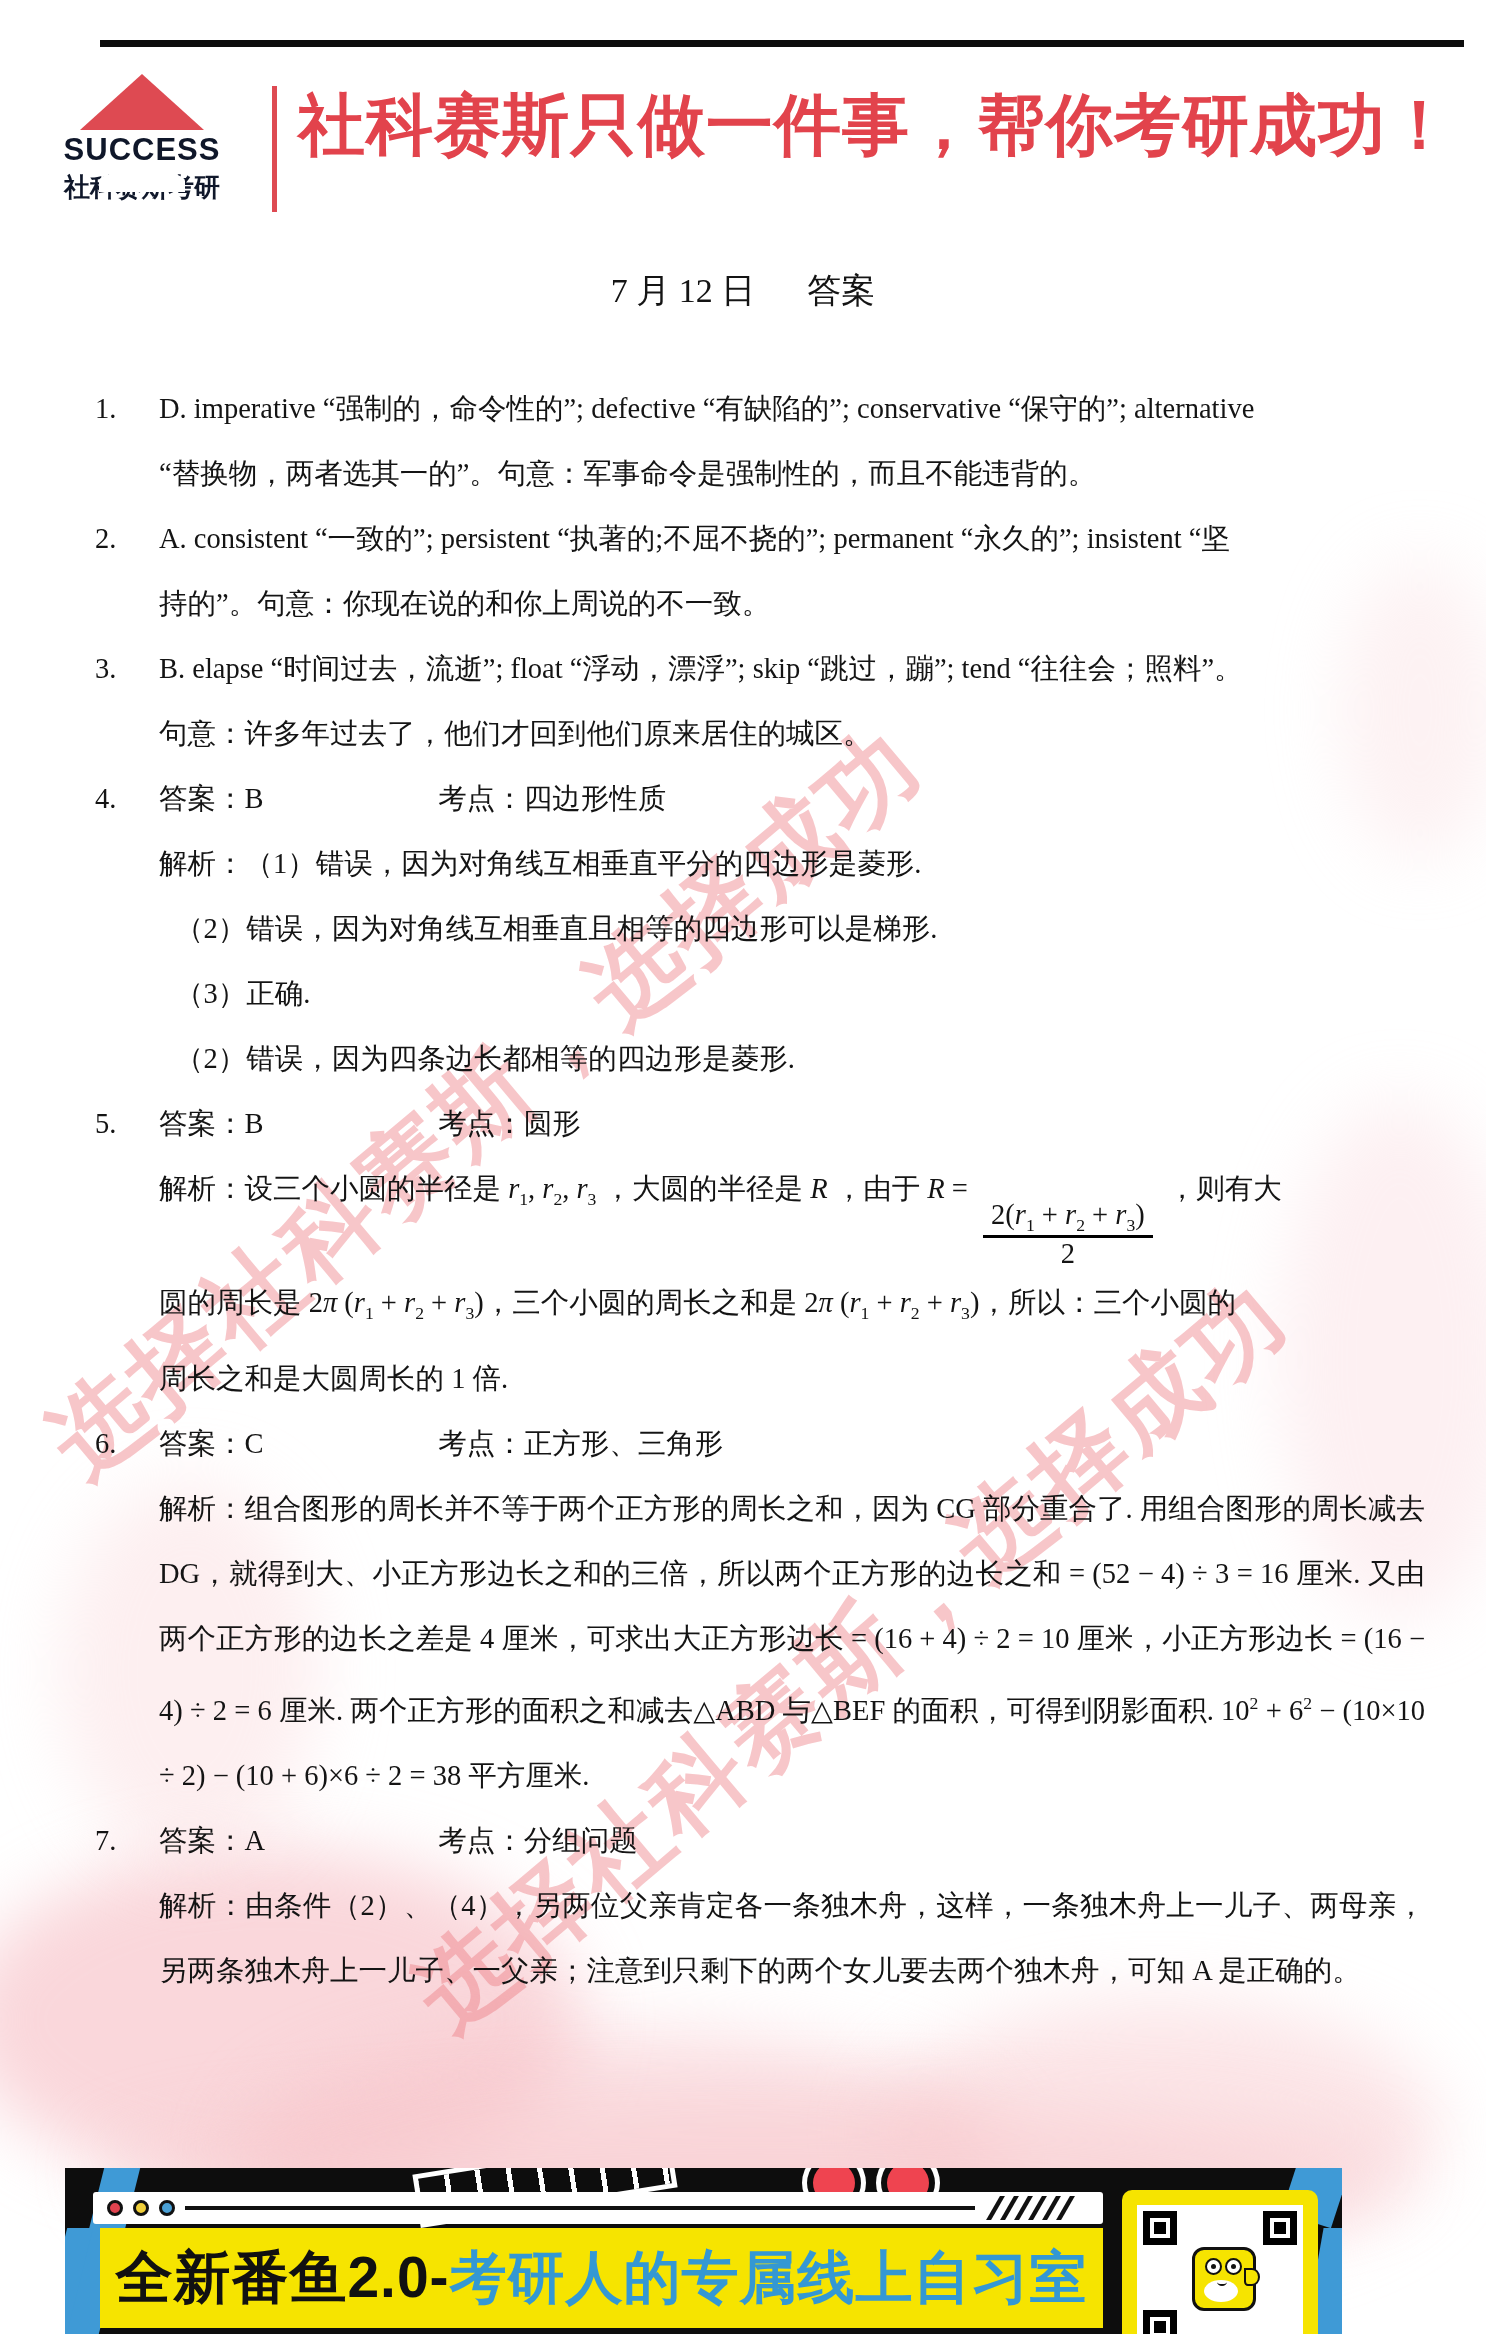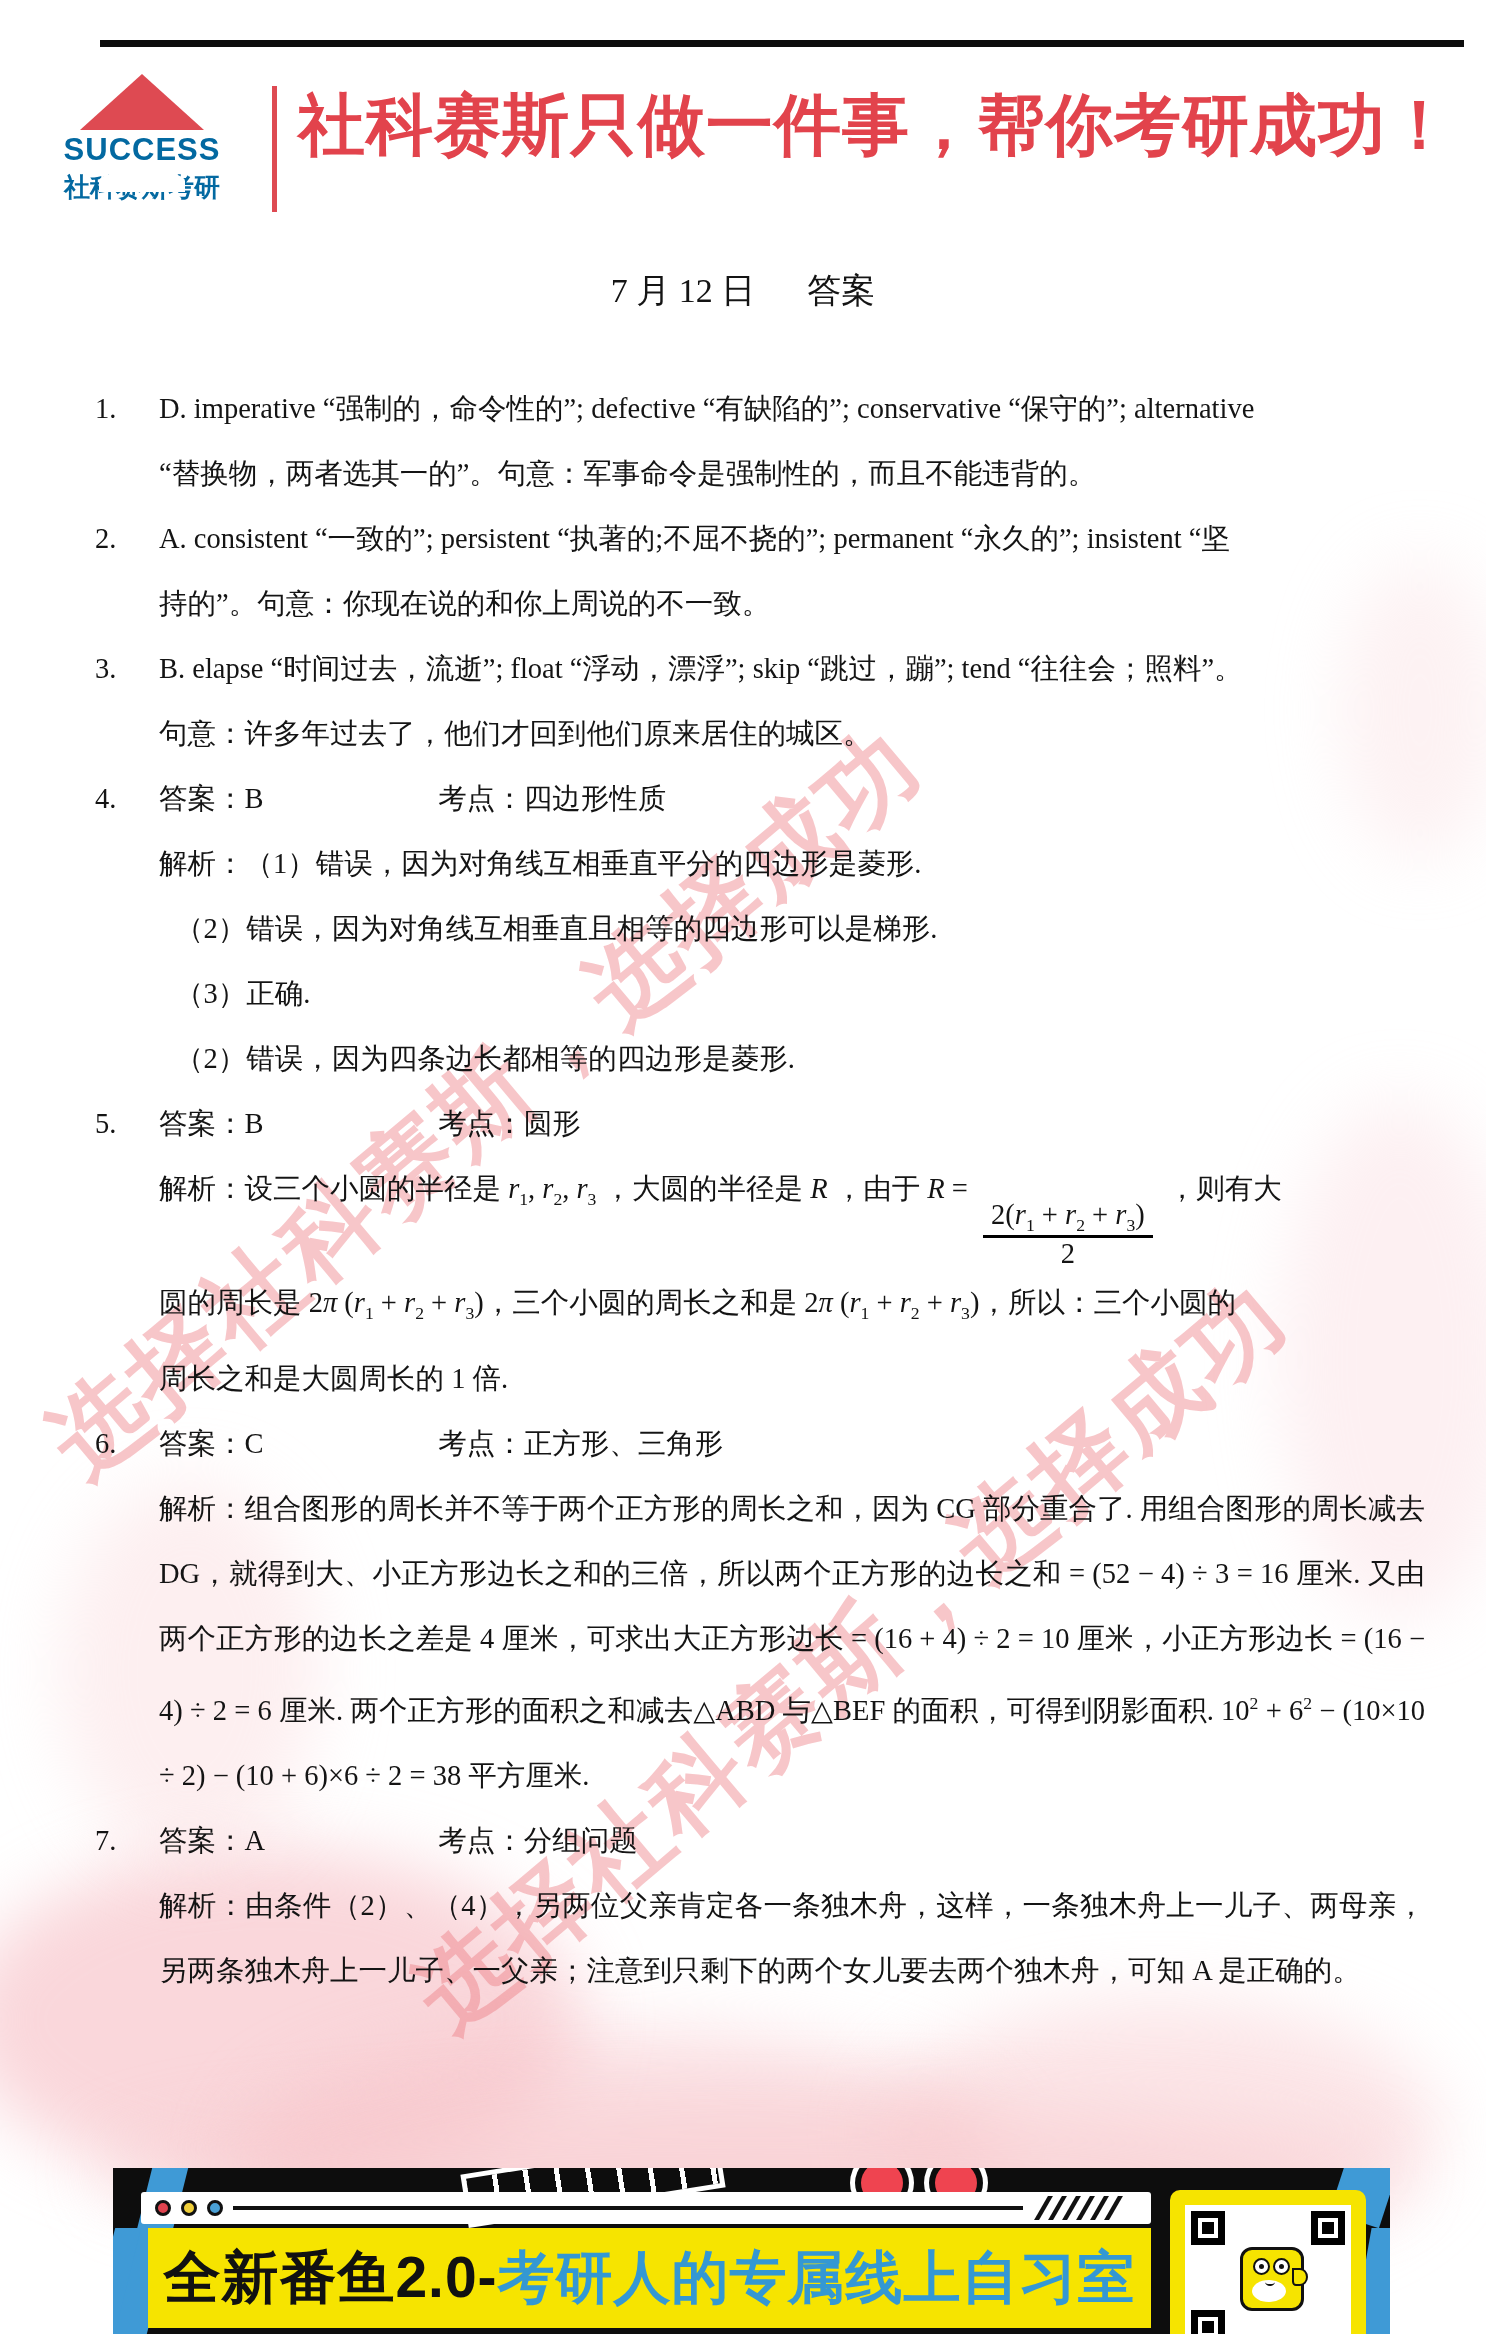--- a/index.html
+++ b/index.html
@@ -8,21 +8,21 @@
   
   .blob{position:absolute;border-radius:50%;filter:blur(34px);z-index:0;}
   
   .watermark{position:absolute;white-space:nowrap;font-family:"Liberation Sans","DejaVu Sans",sans-serif;
              font-weight:bold;font-size:96px;letter-spacing:4px;color:rgba(235,118,126,0.42);
              transform:rotate(-40deg);transform-origin:0 50%;z-index:1;}
   
   .top-rule{position:absolute;left:100px;top:40px;width:1364px;height:7px;background:#0d0d0d;z-index:2;}
   
   .header{position:absolute;left:62px;top:74px;width:1380px;height:150px;z-index:2;}
-  .logo{position:absolute;left:0;top:0;width:160px;text-align:center;color:#0369a1;}
+  .logo{position:absolute;left:0;top:0;width:160px;text-align:center;color:#0f172a;}
   .roof{position:relative;margin:0 auto;width:0;height:0;border-left:62px solid transparent;
         border-right:62px solid transparent;border-bottom:56px solid #de4a52;}
   .roof-notch{position:absolute;left:50%;transform:translateX(-50%);top:96px;width:86px;height:22px;
         background:#fff;border-radius:50% 50% 0 0;z-index:3;}
   .logo-name{font-family:"Liberation Sans","DejaVu Sans",sans-serif;font-weight:900;font-size:31px;
         letter-spacing:1px;margin-top:2px;}
   .logo-sub{font-family:"Liberation Sans","DejaVu Sans",sans-serif;font-weight:900;font-size:26px;margin-top:2px;}
   .header-divider{position:absolute;left:210px;top:12px;width:5px;height:126px;background:#de4a52;}
   .headline{position:absolute;left:236px;top:6px;width:1200px;font-family:"Liberation Sans","DejaVu Sans",sans-serif;
         font-weight:900;font-size:67px;letter-spacing:1px;color:#e2434c;white-space:nowrap;}
@@ -40,21 +40,21 @@
   .ans-cell{display:inline-block;width:272px;}
   i{font-family:"Liberation Serif","DejaVu Serif",serif;}
   sub{font-size:0.62em;}
   sup{font-size:0.62em;}
   .frac{display:inline-flex;flex-direction:column;align-items:center;vertical-align:-26px;
         margin:0 8px;line-height:1.12;}
   .frac .den{border-top:3px solid #000;align-self:stretch;text-align:center;}
   .frac .num{padding:0 8px;}
   
   .banner{position:absolute;left:65px;top:2168px;width:1277px;height:166px;background:#0d0d0d;
-          overflow:hidden;z-index:5;font-family:"Liberation Sans","DejaVu Sans",sans-serif;margin-left:48px;}
+          overflow:hidden;z-index:5;font-family:"Liberation Sans","DejaVu Sans",sans-serif;}
   .blue-stripe{position:absolute;background:#3f9ad6;}
   .ruler{position:absolute;left:350px;top:-14px;width:250px;height:44px;border:5px solid #fff;
          transform:rotate(-9deg);background:repeating-linear-gradient(90deg,transparent 0 26px,#fff 26px 31px);}
   .red-dot{position:absolute;width:42px;height:42px;border-radius:50%;background:#ef4450;
            box-shadow:0 0 0 6px #0d0d0d,0 0 0 11px #ffffff;}
   .chrome-bar{position:absolute;left:28px;top:24px;width:1010px;height:32px;background:#fff;border-radius:3px;}
   .chrome-dot{position:absolute;top:8px;width:16px;height:16px;border-radius:50%;border:3px solid #111;box-sizing:border-box;}
   .chrome-line{position:absolute;left:92px;top:14px;width:790px;height:4px;background:#111;}
   .slashes{position:absolute;left:900px;top:4px;display:flex;gap:9px;}
   .slashes span{display:block;width:5px;height:24px;background:#111;transform:skewX(-30deg);}

